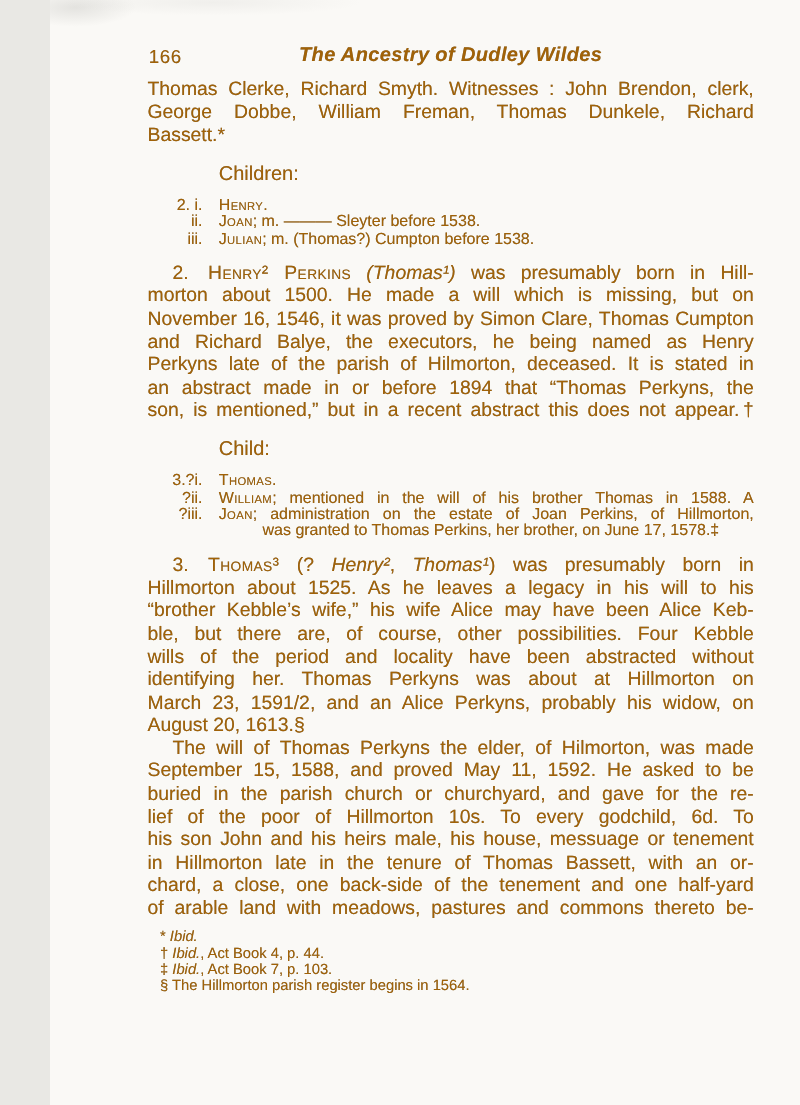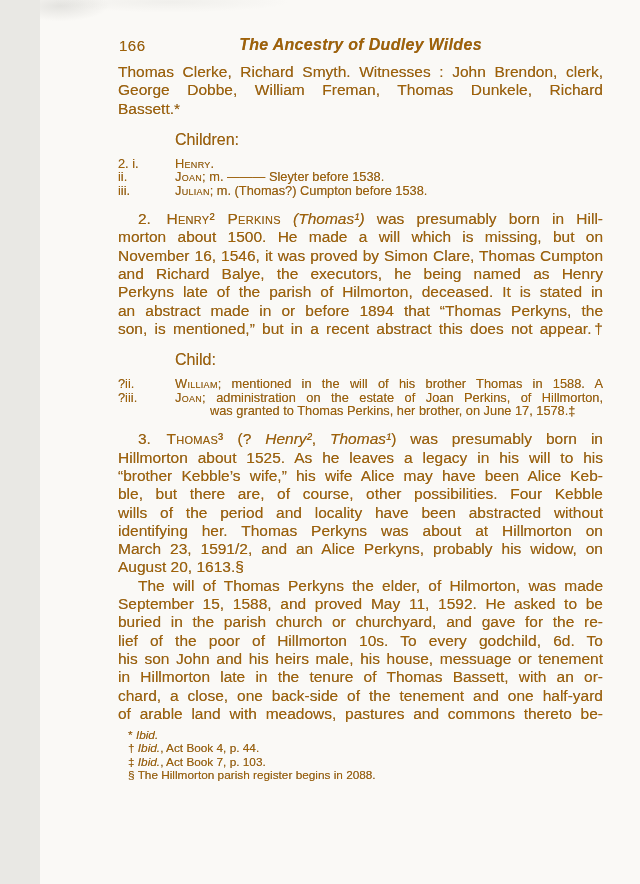--- a/index.html
+++ b/index.html
@@ -27,21 +27,21 @@
     text-align:center;font-style:italic;font-weight:600;
     font-size:16px;letter-spacing:0.3px;
   }
   .para{font-size:15.5px;line-height:18.3px;}
   .pline{text-align:justify;text-align-last:justify;}
   .pline.last{text-align-last:left;}
   .pline.indent{text-indent:20px;}
   .sec-heading{margin:13px 0 0 57px;font-size:16px;line-height:18px;}
   .clist{margin-top:8px;font-size:12.8px;line-height:13.4px;}
   .citem{display:flex;}
-  .cnum{flex:none;width:44px;text-align:left;}
+  .cnum{flex:none;width:44px;text-align:right;}
   .ctext{flex:1;margin-left:13px;}
   .clist .pline{text-align:center;text-align-last:left;}
   .clist .pline.jst{text-align:justify;text-align-last:justify;}
   .clist .pline.wrap{padding-left:35px;}
   .p1{margin-top:0;}
   .p2{margin-top:13px;}
   .p3{margin-top:13px;}
   .p4{margin-top:0;}
   .footnotes{margin-top:6px;padding-left:10px;font-size:11.8px;line-height:13.2px;}
   .footnotes .pline{text-align:center;text-align-last:left;}
@@ -94,20 +94,26 @@
         <div class="pline">November 16, 1546, it was proved by Simon Clare, Thomas Cumpton</div>
         <div class="pline">and Richard Balye, the executors, he being named as Henry</div>
         <div class="pline">Perkyns late of the parish of Hilmorton, deceased. It is stated in</div>
         <div class="pline">an abstract made in or before 1894 that “Thomas Perkyns, the</div>
         <div class="pline">son, is mentioned,” but in a recent abstract this does not appear.†</div>
       </div>
 
     <div class="sec-heading">Child:</div>
     <div class="clist">
         <div class="citem">
+          <div class="cnum">3.?i.</div>
+          <div class="ctext">
+            <div class="pline"><span class="seg-sc">Thomas</span><span class="seg-p">.</span></div>
+          </div>
+        </div>
+        <div class="citem">
           <div class="cnum">?ii.</div>
           <div class="ctext">
             <div class="pline jst"><span class="seg-sc">William</span><span class="seg-p">; mentioned in the will of his brother Thomas in 1588. A</span></div>
           </div>
         </div>
         <div class="citem">
           <div class="cnum">?iii.</div>
           <div class="ctext">
             <div class="pline jst"><span class="seg-sc">Joan</span><span class="seg-p">; administration on the estate of Joan Perkins, of Hillmorton,</span></div>
             <div class="pline wrap">was granted to Thomas Perkins, her brother, on June 17, 1578.‡</div>
@@ -133,17 +139,17 @@
         <div class="pline">his son John and his heirs male, his house, messuage or tenement</div>
         <div class="pline">in Hillmorton late in the tenure of Thomas Bassett, with an or-</div>
         <div class="pline">chard, a close, one back-side of the tenement and one half-yard</div>
         <div class="pline">of arable land with meadows, pastures and commons thereto be-</div>
       </div>
 
     <div class="footnotes">
         <div class="pline"><span class="seg-p">* </span><span class="seg-it">Ibid.</span></div>
         <div class="pline"><span class="seg-p">† </span><span class="seg-it">Ibid.</span><span class="seg-p">, Act Book 4, p. 44.</span></div>
         <div class="pline"><span class="seg-p">‡ </span><span class="seg-it">Ibid.</span><span class="seg-p">, Act Book 7, p. 103.</span></div>
-        <div class="pline">§ The Hillmorton parish register begins in 2088.</div>
+        <div class="pline">§ The Hillmorton parish register begins in 1564.</div>
       </div>
 
   </div>
 </div>
 
 </body></html>

